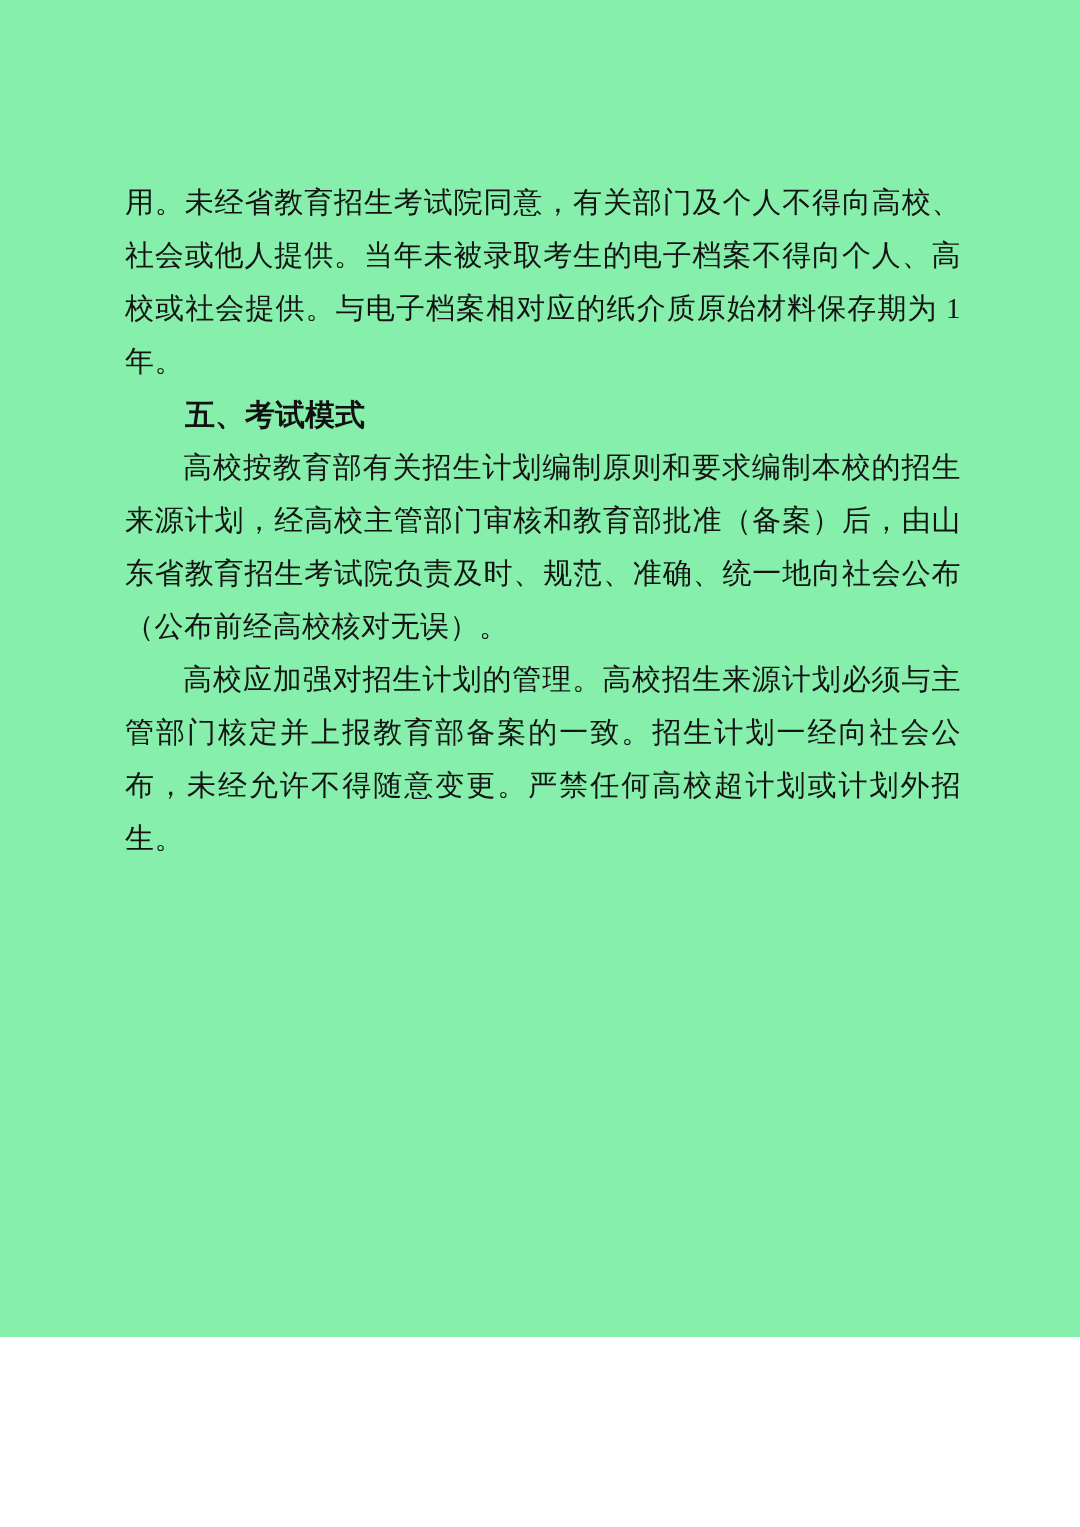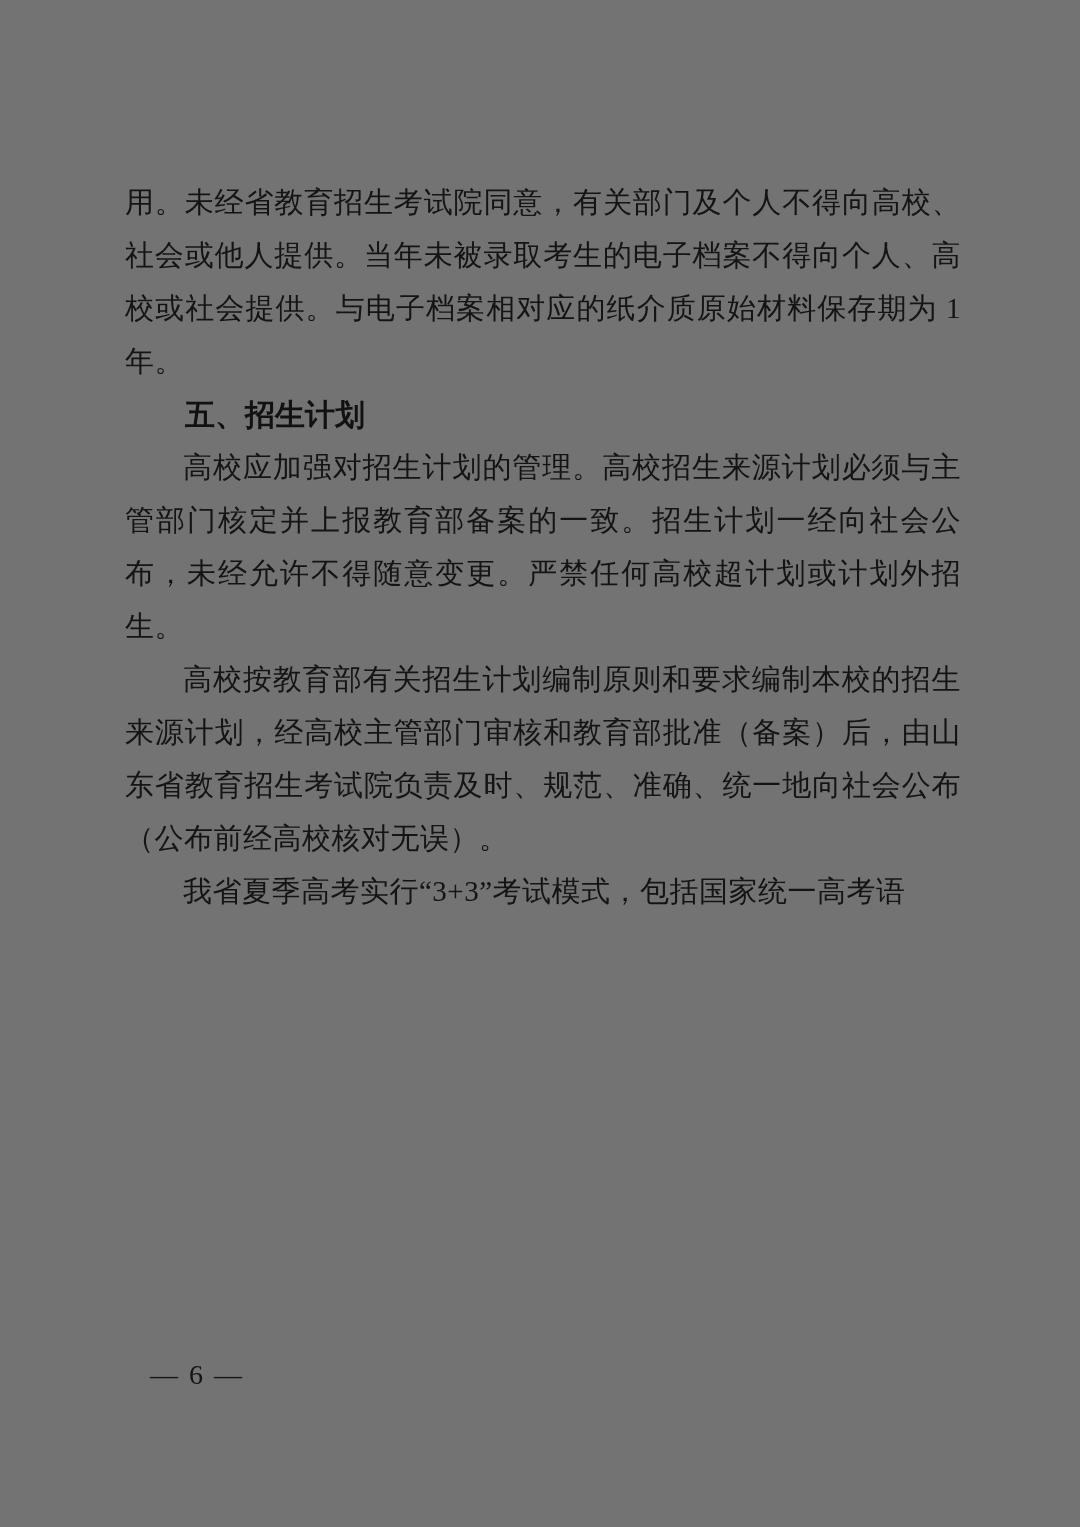--- a/index.html
+++ b/index.html
@@ -3,22 +3,22 @@
 <meta charset="utf-8">
 <style>
   html, body {
     margin: 0;
     padding: 0;
     background: #ffffff;
   }
   .page {
     position: relative;
     width: 1080px;
-    height: 1527px;
-    background: #737373;
+    height: 1337px;
+    background: #86efac;
     overflow: hidden;
     color: #141414;
   }
   .content {
     position: absolute;
     left: 125px;
     top: 176px;
     width: 836px;
   }
   .para {
@@ -54,22 +54,21 @@
     color: #141414;
     letter-spacing: 2px;
   }
 </style>
 </head>
 <body>
 
 <div class="page">
   <div class="content">
     <p class="para">用。未经省教育招生考试院同意，有关部门及个人不得向高校、社会或他人提供。当年未被录取考生的电子档案不得向个人、高校或社会提供。与电子档案相对应的纸介质原始材料保存期为 1 年。</p>
-    <h2 class="heading">五、招生计划</h2>
+    <h2 class="heading">五、考试模式</h2>
+    <p class="para indent">高校按教育部有关招生计划编制原则和要求编制本校的招生来源计划，经高校主管部门审核和教育部批准（备案）后，由山东省教育招生考试院负责及时、规范、准确、统一地向社会公布（公布前经高校核对无误）。</p>
     <p class="para indent">高校应加强对招生计划的管理。高校招生来源计划必须与主管部门核定并上报教育部备案的一致。招生计划一经向社会公布，未经允许不得随意变更。严禁任何高校超计划或计划外招生。</p>
-    <p class="para indent">高校按教育部有关招生计划编制原则和要求编制本校的招生来源计划，经高校主管部门审核和教育部批准（备案）后，由山东省教育招生考试院负责及时、规范、准确、统一地向社会公布（公布前经高校核对无误）。</p>
-    <p class="para indent">我省夏季高考实行“3+3”考试模式，包括国家统一高考语</p>
   </div>
 
   <div class="footer">
     <span>— 6 —</span>
   </div>
 </div>
 
 </body></html>

